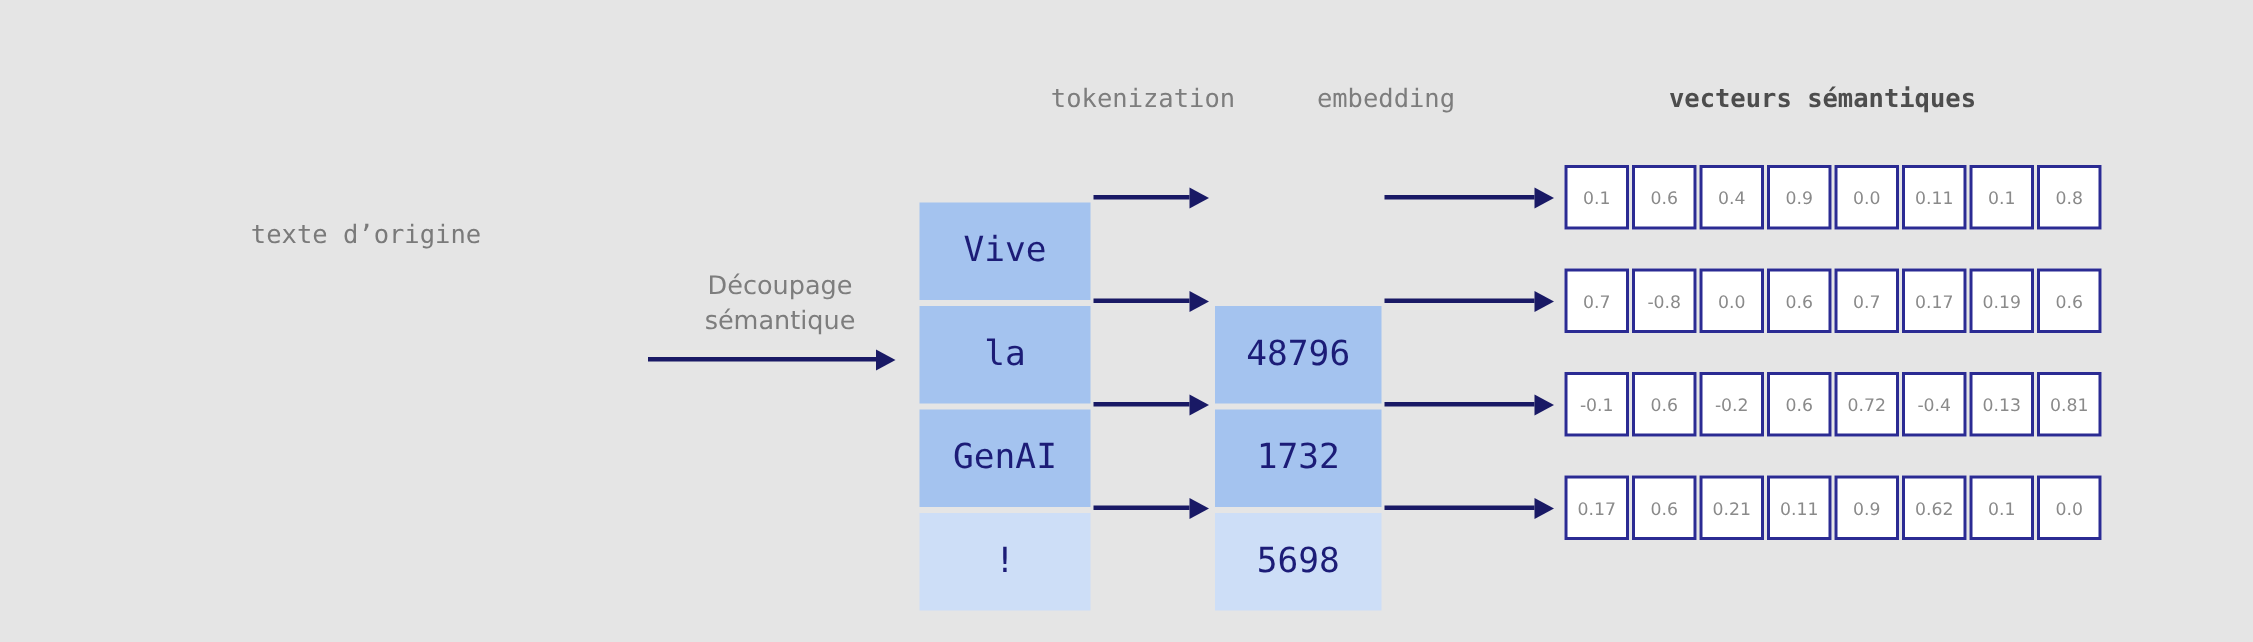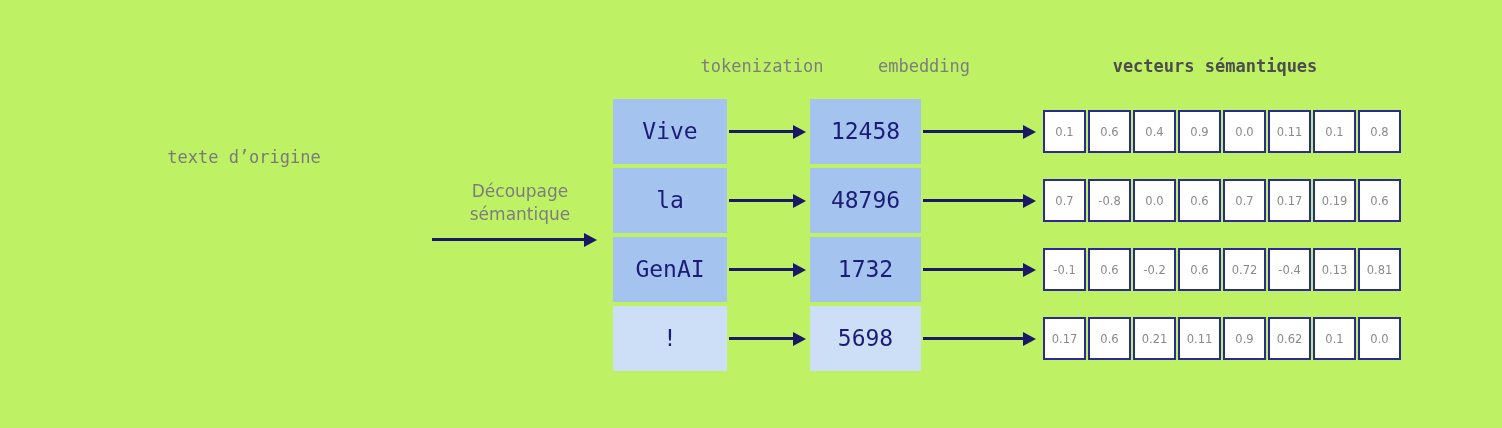--- a/index.html
+++ b/index.html
@@ -1,17 +1,17 @@
 <!DOCTYPE html>
 <html><head>
 <meta charset="utf-8">
 <style>
   html,body{margin:0;padding:0;background:#ffffff;}
   .canvas{
-    position:relative;width:1502px;height:428px;background:#bef264;overflow:hidden;
+    position:relative;width:1502px;height:428px;background:#e5e5e5;overflow:hidden;
     font-family:"DejaVu Sans Mono", monospace;
   }
   
   .col-header{
     position:absolute;top:55px;height:22px;line-height:22px;
     font-size:17px;color:#7d7d7d;text-align:center;letter-spacing:0px;
   }
   .col-header.bold{color:#4d4d4d;font-weight:bold;}
   .source-title{
     position:absolute;left:59px;top:146px;width:370px;height:22px;line-height:22px;
@@ -24,21 +24,21 @@
   }
   
   .source-box{
     position:absolute;left:59px;top:195px;width:370px;height:88px;
     background:#e9d4e2;color:#1c1c77;font-size:27px;line-height:88px;text-align:center;
     white-space:nowrap;
   }
   
   .cell{
     position:absolute;height:65px;line-height:65px;text-align:center;
-    font-size:23px;color:#1c1c77;
+    font-size:23px;color:#1c1c77;margin-top:36px;
   }
   .cell.tok{left:613px;width:114px;}
   .cell.num{left:810px;width:111px;}
   .fill-blue{background:#a4c3ef;}
   .fill-lightblue{background:#cddef7;}
   
   .arrow{position:absolute;height:3px;background:#191965;}
   .arrow::after{
     content:'';position:absolute;right:-13px;top:50%;transform:translateY(-50%);
     width:0;height:0;border-left:13px solid #191965;
@@ -75,21 +75,20 @@
   <div class="cell tok fill-blue" style="top:99px;">Vive</div>
   <div class="cell tok fill-blue" style="top:168px;">la</div>
   <div class="cell tok fill-blue" style="top:237px;">GenAI</div>
   <div class="cell tok fill-lightblue" style="top:306px;">!</div>
 
   <div class="arrow" style="left:729px;top:130px;width:64px;"></div>
   <div class="arrow" style="left:729px;top:199px;width:64px;"></div>
   <div class="arrow" style="left:729px;top:268px;width:64px;"></div>
   <div class="arrow" style="left:729px;top:337px;width:64px;"></div>
 
-  <div class="cell num fill-blue" style="top:99px;">12458</div>
   <div class="cell num fill-blue" style="top:168px;">48796</div>
   <div class="cell num fill-blue" style="top:237px;">1732</div>
   <div class="cell num fill-lightblue" style="top:306px;">5698</div>
 
   <div class="arrow" style="left:923px;top:130px;width:100px;"></div>
   <div class="arrow" style="left:923px;top:199px;width:100px;"></div>
   <div class="arrow" style="left:923px;top:268px;width:100px;"></div>
   <div class="arrow" style="left:923px;top:337px;width:100px;"></div>
 
   <div class="vector-row" style="top:110px;">

